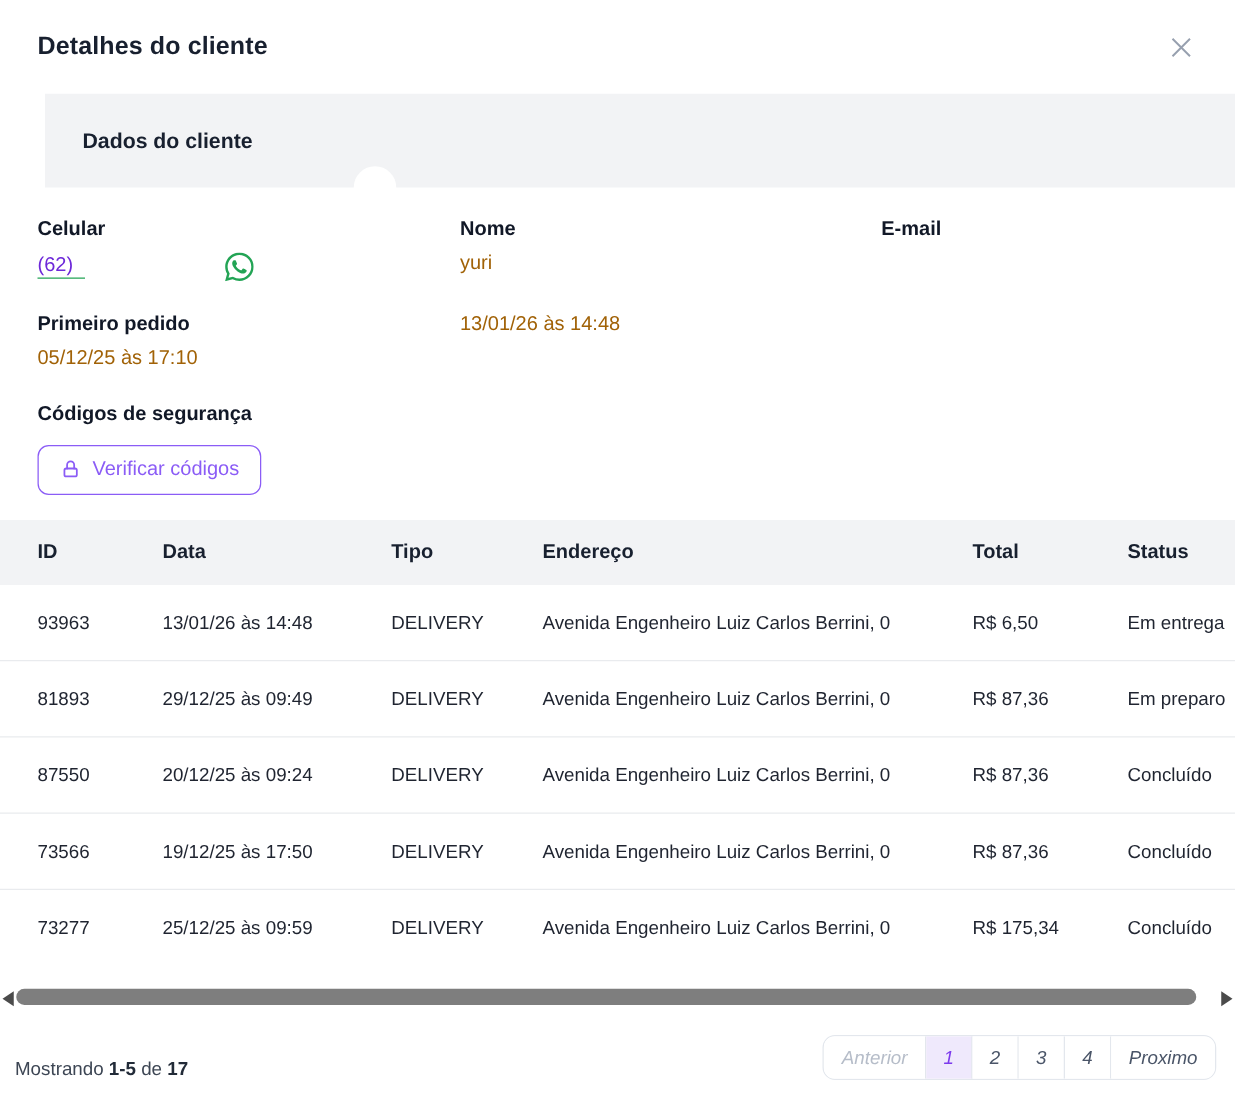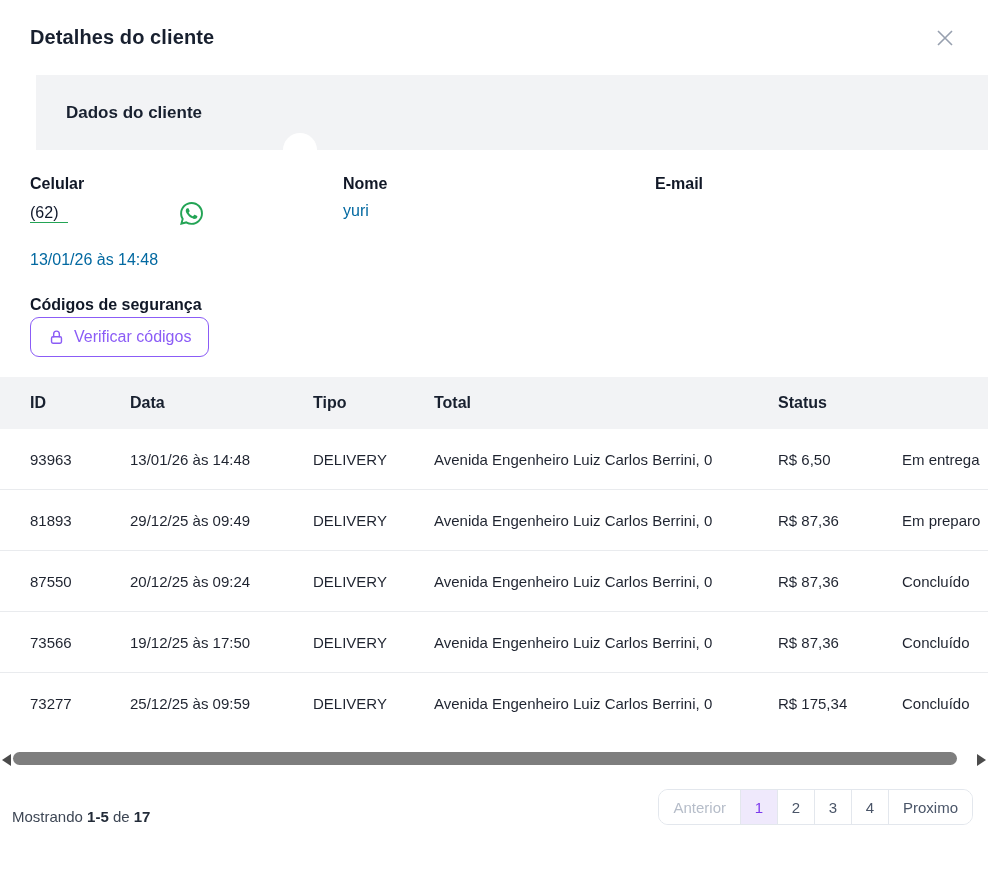--- a/index.html
+++ b/index.html
@@ -16,33 +16,33 @@
 
   
   .section-bar { position:relative; height:75px; background:#f2f3f5; display:flex; align-items:center;
     padding:0 30px;margin-left:36px; }
   .section-title { font-size:17px; font-weight:700; color:#18202f; }
   .notch { position:absolute; left:247px; bottom:-17px; width:34px; height:34px;
     background:#fff; border-radius:50%; }
 
   
   .details { padding:25px 30px 20px; }
-  .grid-row { display:grid; grid-template-columns:313px 312px 1fr; margin-bottom:26px; }
+  .grid-row { display:grid; grid-template-columns:313px 312px 1fr; margin-bottom:26px;gap:25px; }
   .field-label { font-size:16px; font-weight:700; color:#111827; margin-bottom:9px; }
-  .field-value { font-size:16px; color:#0369a1; min-height:19px; }
+  .field-value { font-size:16px; color:#a16207; min-height:19px; }
   .phone-row { display:flex; align-items:center; }
-  .phone-link { color:#0f172a; text-decoration:none; border-bottom:1px solid #23a455;
+  .phone-link { color:#6d28d9; text-decoration:none; border-bottom:1px solid #23a455;
     padding-right:10px; display:inline-block; cursor:pointer; font-size:16px; }
   .wa-wrap { margin-left:112px; line-height:0; cursor:pointer; }
 
   .actions-row { display:flex; }
   .action-group-1 { width:470px; }
   .action-group-2 { flex:1; }
-  .action-label { font-size:16px; font-weight:700; color:#111827; margin-bottom:3px; }
-  .btn { display:inline-flex; align-items:flex-end; gap:9px; background:#fff; cursor:pointer;
+  .action-label { font-size:16px; font-weight:700; color:#111827; margin-bottom:15px; }
+  .btn { display:inline-flex; align-items:flex-start; gap:9px; background:#fff; cursor:pointer;
     font-size:16px; border-radius:9px; padding:10px 17px; font-family:inherit; }
   .btn-purple { border:1px solid #8b5cf6; color:#8b5cf6; }
   .btn-red { border:1px solid #f15e5e; color:#e93d36; }
 
   
   .table-wrap { width:988px; overflow:hidden; }
   .table-inner { width:1090px; }
   .thead, .trow { display:grid; grid-template-columns:100px 183px 121px 344px 124px 1fr;
     align-items:center; padding-left:30px; }
   .thead { height:52px; background:#f2f3f5; font-weight:700; font-size:16px; color:#18202f; }
@@ -60,21 +60,21 @@
     background:#7e7e7e; border-radius:7px; cursor:grab; }
 
   
   .modal-footer { display:flex; align-items:flex-end; justify-content:space-between;
     padding:6px 15px 0 12px; }
   .showing { font-size:15px; color:#3d4654; }
   .showing b { color:#222b38; }
   .pagination { display:flex; border:1px solid #e3e7ed; border-radius:10px; overflow:hidden;
     background:#fff; }
   .page-btn { border:none; background:#fff; font-family:inherit; font-size:15px; color:#4a5568;
-    height:34px; min-width:37px; padding:0 10px; cursor:pointer; border-right:1px solid #e3e7ed; }
+    height:34px; min-width:37px; padding:0 10px; cursor:pointer; border-right:1px solid #e3e7ed;font-style:italic; }
   .page-btn:last-child { border-right:none; }
   .page-btn.prev { color:#b6bdc9; padding:0 14px; }
   .page-btn.next { padding:0 14px; }
   .page-btn.active { background:#efe9fc; color:#7c3aed; }
 </style>
 </head>
 <body>
 
 <div class="modal">
 
@@ -110,20 +110,24 @@
         <div class="field-label">Nome</div>
         <div class="field-value">yuri</div>
       </div>
       <div class="field">
         <div class="field-label">E-mail</div>
         <div class="field-value"></div>
       </div>
     </div>
 
     <div class="grid-row">
+      <div class="field">
+        <div class="field-label">Primeiro pedido</div>
+        <div class="field-value">05/12/25 às 17:10</div>
+      </div>
       <div class="field">
         <div class="field-value">13/01/26 às 14:48</div>
       </div>
     </div>
 
     <div class="actions-row">
       <div class="action-group-1">
         <div class="action-label">Códigos de segurança</div>
         <button class="btn btn-purple">
           <svg width="17" height="17" viewBox="0 0 24 24" fill="none" stroke="#8b5cf6" stroke-width="2" stroke-linecap="round">
@@ -135,20 +139,21 @@
       </div>
     </div>
   </div>
 
   <div class="table-wrap">
     <div class="table-inner">
       <div class="thead">
         <div>ID</div>
         <div>Data</div>
         <div>Tipo</div>
+        <div>Endereço</div>
         <div>Total</div>
         <div>Status</div>
       </div>
       <div id="tbody">
   <div class="trow">
     <div class="td c-id">93963</div>
     <div class="td c-data">13/01/26 às 14:48</div>
     <div class="td c-tipo">DELIVERY</div>
     <div class="td c-endereco">Avenida Engenheiro Luiz Carlos Berrini, 0</div>
     <div class="td c-total">R$ 6,50</div>

